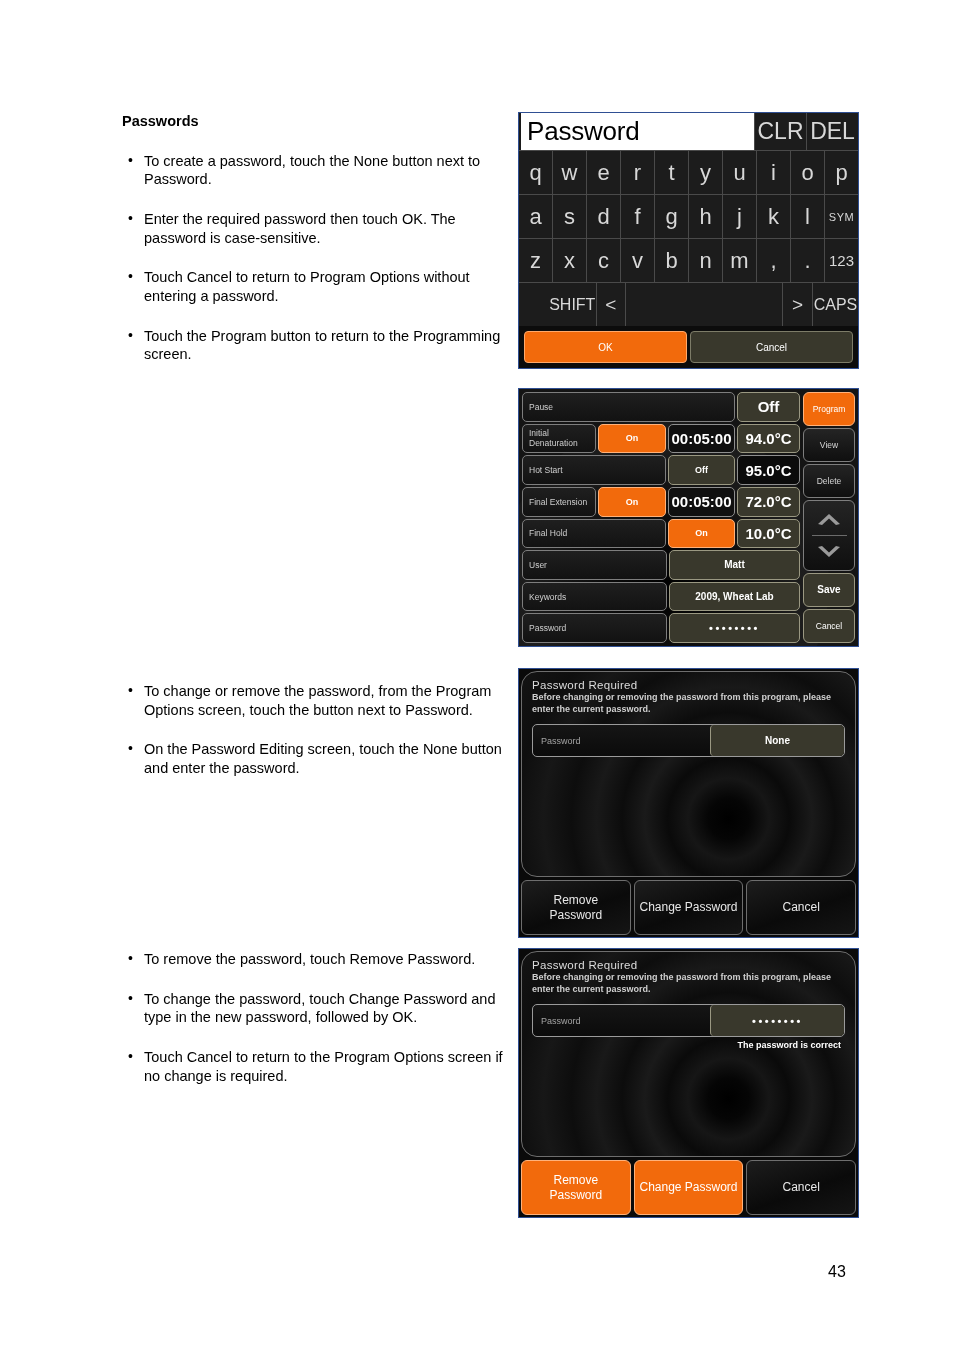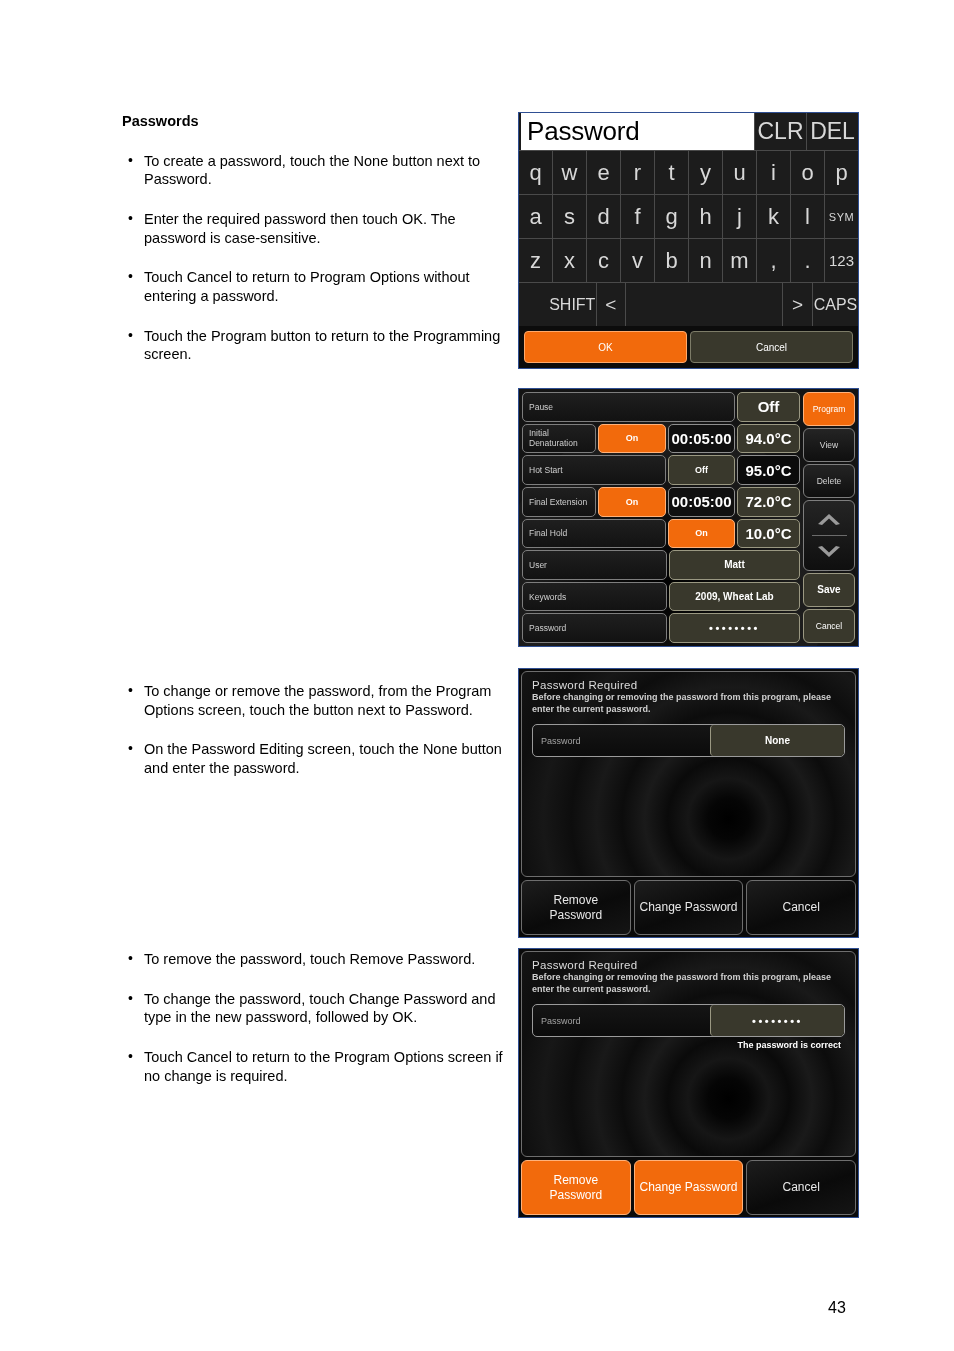--- a/index.html
+++ b/index.html
@@ -55,21 +55,20 @@
   .block-2 { position: absolute; left: 122px; top: 670px; width: 392px; margin-top: 12px; }
   .block-3 { position: absolute; left: 122px; top: 950px; width: 392px; }
   .block-2 ul.bullets li:first-child,
   .block-3 ul.bullets li:first-child { margin-top: 0; }
 
   .page-number {
     position: absolute;
     left: 828px;
     top: 1263px;
     font-size: 16px;
-    margin-top: 36px;
   }
 
   
   .device {
     position: absolute;
     box-sizing: border-box;
     background: #1b1b1b;
     border: 1px solid #2f4f93;
     overflow: hidden;
   }
@@ -295,21 +294,21 @@
     display: flex;
     flex-direction: column;
     padding: 2px;
     box-sizing: border-box;
   }
   #dlg-1 { top: 668px; }
   #dlg-2 { top: 948px; }
   .dlg-body {
     flex: 1 1 auto;
     position: relative;
-    border-radius: 6px;
+    border-radius: 16px;
     border: 1px solid #6e6e6e;
     box-sizing: border-box;
     overflow: hidden;
     background:
       radial-gradient(circle at 62% 72%, #000 0%, #050505 8%, #161616 16%, #0a0a0a 24%,
                       #1a1a1a 33%, #0c0c0c 42%, #191919 52%, #0d0d0d 62%,
                       #171717 73%, #0e0e0e 84%, #141414 100%);
   }
   .dlg-inner { position: relative; z-index: 2; padding: 7px 10px 0 10px; }
   .dlg-title {

